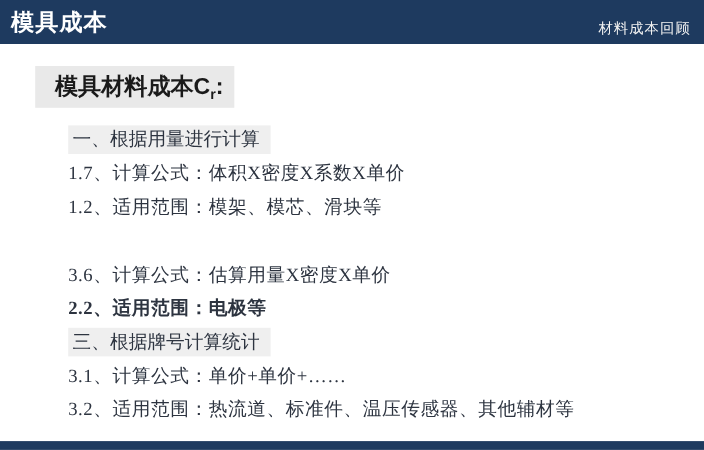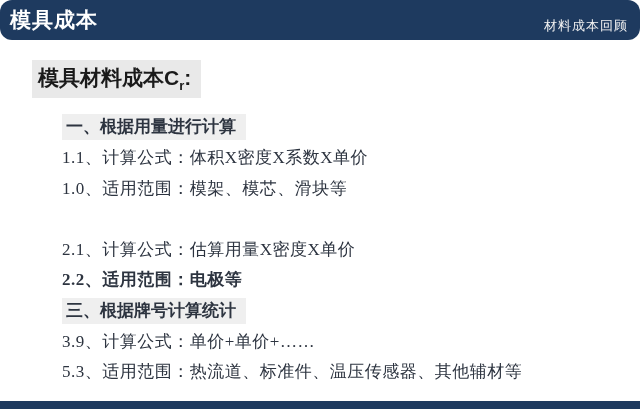--- a/index.html
+++ b/index.html
@@ -12,21 +12,20 @@
     font-family: "Liberation Serif", "DejaVu Serif", serif;
   }
 
   
   .header-bar {
     position: absolute;
     top: 0; left: 0;
     width: 640px;
     height: 40px;
     background: #1e3a5f;
-    border-radius: 12px;
   }
   .header-title {
     position: absolute;
     left: 10px;
     top: 6px;
     color: #ffffff;
     font-size: 21px;
     font-weight: bold;
     letter-spacing: 1px;
     font-family: "Liberation Serif", "DejaVu Serif", serif;
@@ -44,21 +43,21 @@
 
   
   .content-title {
     position: absolute;
     left: 32px;
     top: 60px;
     background: #e9e9e9;
     color: #1a1a1a;
     font-size: 21px;
     font-weight: bold;
-    padding: 4px 10px 5px 6px;
+    padding: 4px 10px 5px 18px;
     font-family: "Liberation Sans", "DejaVu Sans", sans-serif;
   }
   .content-title sub {
     font-size: 13px;
   }
 
   
   .row {
     position: absolute;
     left: 62px;
@@ -67,21 +66,20 @@
     white-space: nowrap;
     color: #2d3440;
     font-size: 17px;
   }
   .section-heading .hl {
     display: inline-block;
     background: #efefef;
     padding: 0 10px 0 4px;
     height: 26px;
     line-height: 26px;
-    font-weight: bold;
   }
   .item-line { letter-spacing: 0.5px; }
 
   .r-sec1  { top: 114px; }
   .r-11    { top: 145px; }
   .r-12    { top: 176px; }
   .r-sec2  { top: 206px; }
   .r-21    { top: 237px; }
   .r-22    { top: 267px; font-weight: bold; }
   .r-sec3  { top: 298px; }
@@ -106,27 +104,27 @@
   <div class="header-bar">
     <div class="header-title">模具成本</div>
     <div class="header-right-label">材料成本回顾</div>
   </div>
 
   <div class="content-title"><span>模具材料成本C</span><sub>r</sub><span>:</span></div>
 
   <div class="row section-heading r-sec1">
     <span class="hl">一、根据用量进行计算</span>
   </div>
-  <div class="row item-line r-11">1.1、计算公式：体积X密度X系数X单价</div>
-  <div class="row item-line r-12">1.0、适用范围：模架、模芯、滑块等</div>
+  <div class="row item-line r-11">1.7、计算公式：体积X密度X系数X单价</div>
+  <div class="row item-line r-12">1.2、适用范围：模架、模芯、滑块等</div>
 
-  <div class="row item-line r-21">2.1、计算公式：估算用量X密度X单价</div>
+  <div class="row item-line r-21">3.6、计算公式：估算用量X密度X单价</div>
   <div class="row item-line r-22">2.2、适用范围：电极等</div>
 
   <div class="row section-heading r-sec3">
     <span class="hl">三、根据牌号计算统计</span>
   </div>
-  <div class="row item-line r-31">3.9、计算公式：单价+单价+……</div>
-  <div class="row item-line r-32">5.3、适用范围：热流道、标准件、温压传感器、其他辅材等</div>
+  <div class="row item-line r-31">3.1、计算公式：单价+单价+……</div>
+  <div class="row item-line r-32">3.2、适用范围：热流道、标准件、温压传感器、其他辅材等</div>
 
   <div class="footer-bar"></div>
 
 </div>
 
 </body></html>

